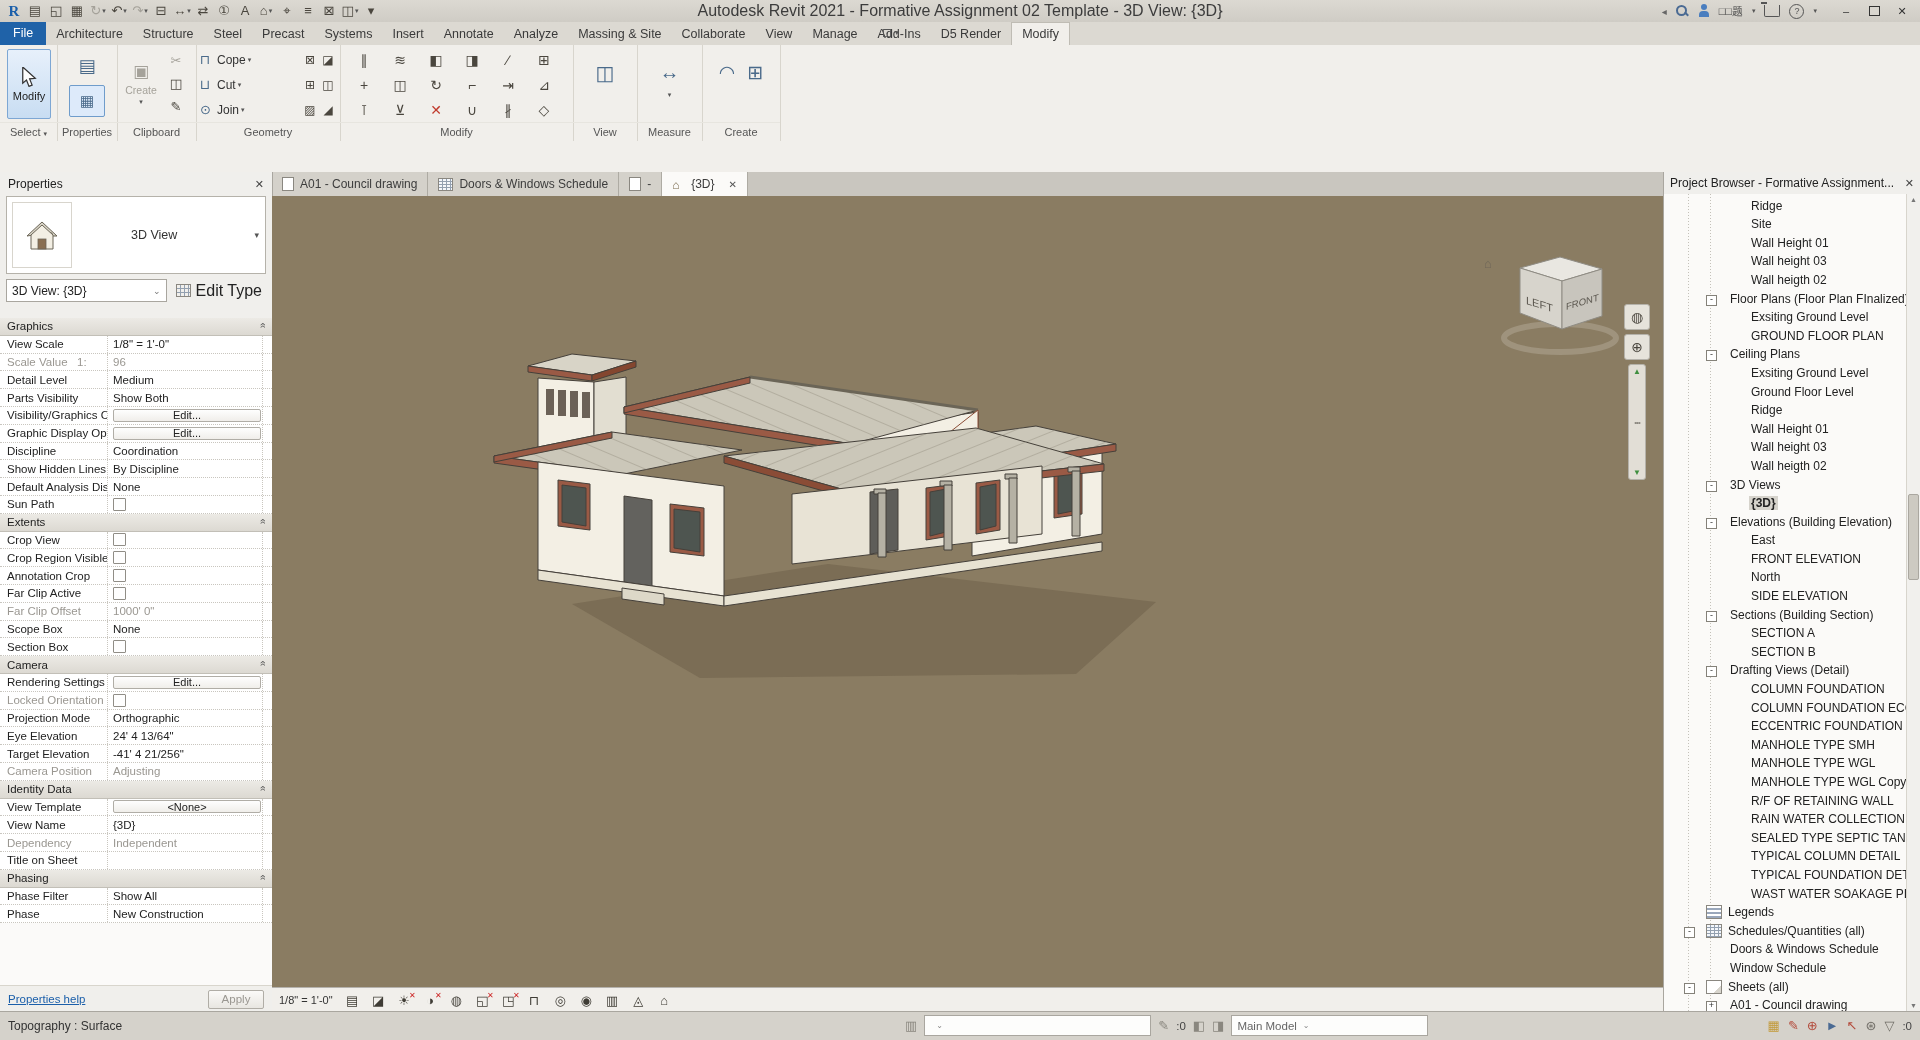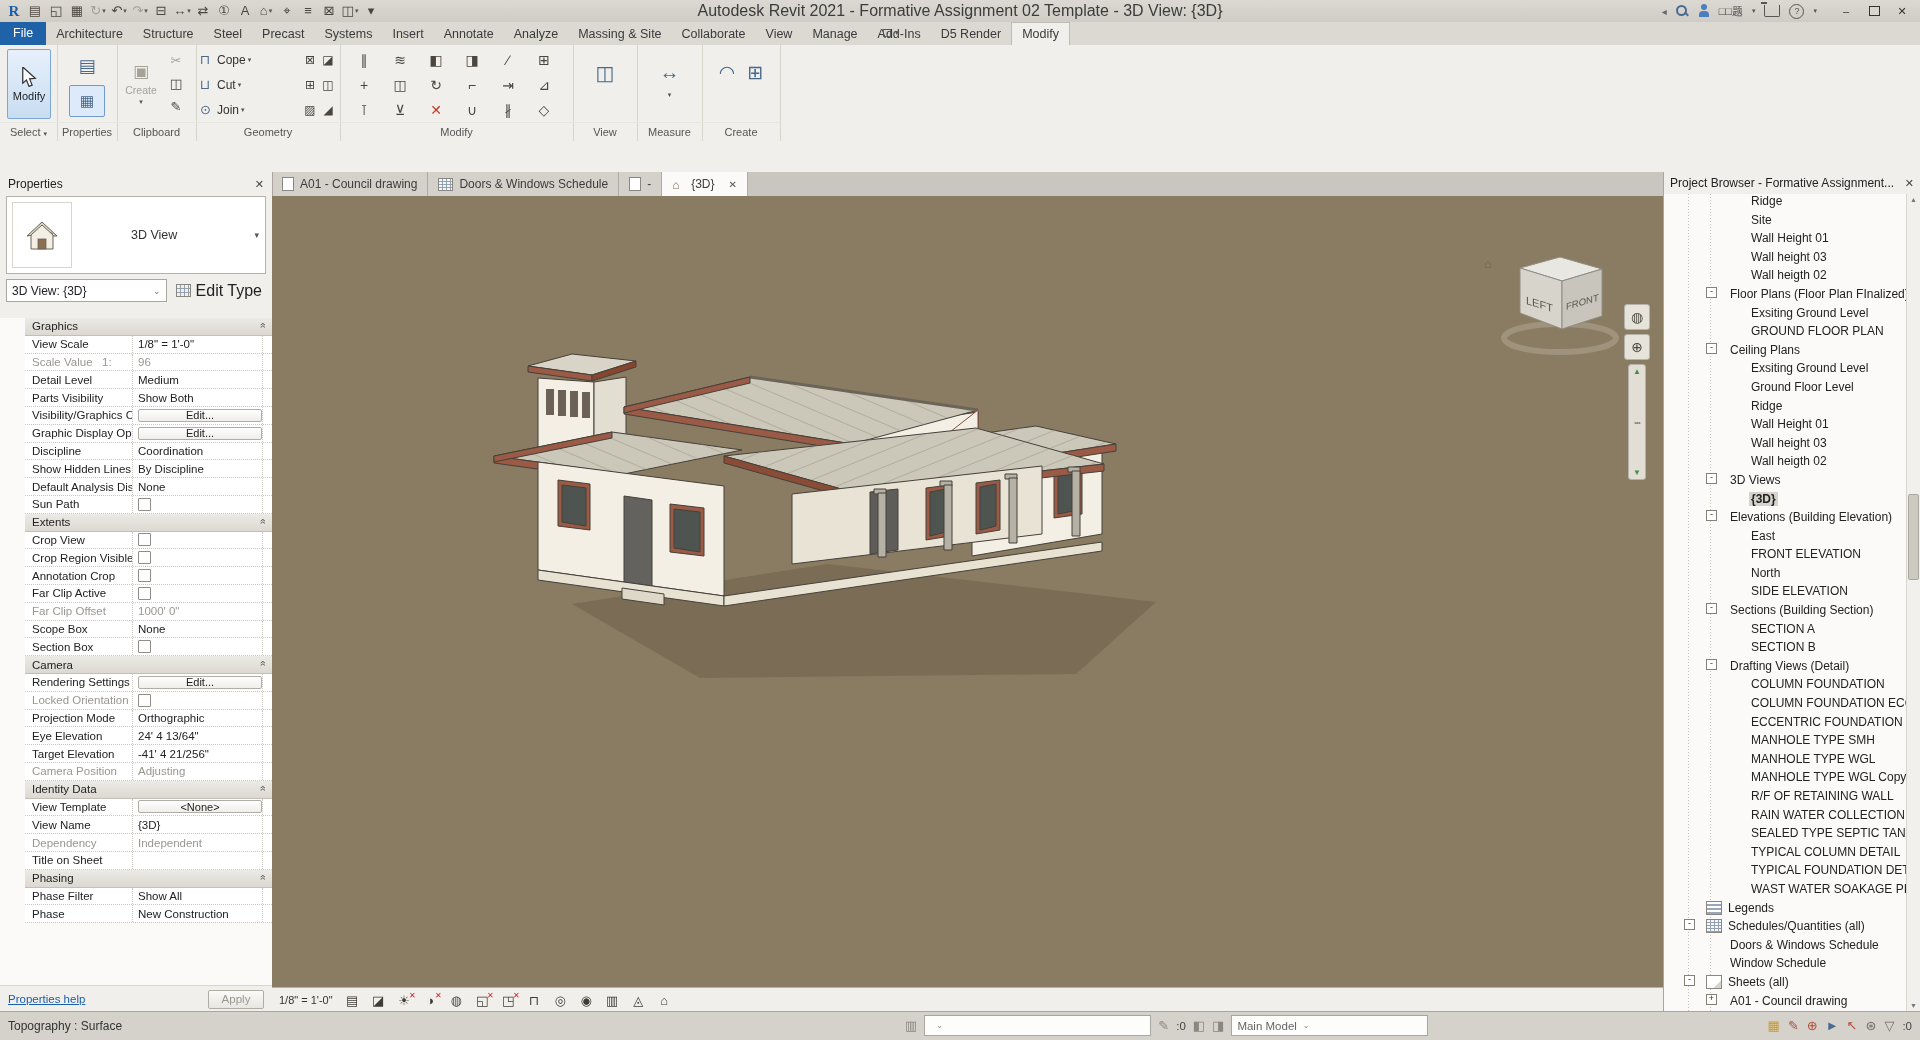--- a/index.html
+++ b/index.html
@@ -108,21 +108,21 @@
   .thumb{width:58px;height:64px;margin:5px;border:1px solid #d8d5cd;display:flex;align-items:center;justify-content:center;}
   .typebox .tlbl{font-size:12.5px;color:#333;margin-left:10px;}
   .typebox .tcar{margin-left:auto;margin-right:6px;font-size:9px;color:#555;}
   .selrow{display:flex;align-items:center;margin:5px 6px 3px 6px;gap:5px;}
   .selcombo{flex:1;height:21px;border:1px solid #a9a69f;background:#fff;display:flex;align-items:center;padding:0 5px;font-size:12px;color:#222;}
   .selcombo .ccar{margin-left:auto;font-size:9px;color:#777;}
   .edittype{height:21px;display:flex;align-items:center;gap:5px;font-size:16px;color:#222;padding:0 4px;}
   .et-ico{width:13px;height:11px;border:1px solid #8a8780;
      background-image:repeating-linear-gradient(to right,transparent 0 3px,#93a0b0 3px 4px),
                       repeating-linear-gradient(to bottom,transparent 0 3px,#93a0b0 3px 4px);}
-  .pgrid{position:absolute;top:146px;left:0;right:0;bottom:26px;background:#fbfaf9;overflow:hidden;font-size:11.5px;padding-left:25px;}
+  .pgrid{position:absolute;top:146px;left:0;right:0;bottom:26px;background:#fbfaf9;overflow:hidden;font-size:11.5px;}
   .prow{display:flex;align-items:center;height:16.8px;border-bottom:1px dotted #c9c6bf;background:#fff;position:relative;}
   .prow .plabel2{width:100px;padding-left:7px;border-right:1px dotted #c9c6bf;white-space:nowrap;overflow:hidden;flex:none;height:100%;display:flex;align-items:center;color:#222;}
   .prow .pval{flex:1;padding-left:5px;display:flex;align-items:center;height:100%;border-right:1px dotted #c9c6bf;margin-right:9px;color:#222;white-space:nowrap;overflow:hidden;}
   .prow .pvcheck{display:none;width:11px;height:11px;border:1px solid #908d86;background:#fefefe;border-radius:1px;}
   .prow .pvbtn{display:none;width:148px;height:13px;font-size:11px;line-height:10px;border:1px solid #b0ada6;border-radius:2px;
                background:linear-gradient(#fefefe,#f0eeea);color:#222;padding:0;font-family:inherit;}
   .prow.type-check .pvcheck{display:inline-block;}
   .prow.type-btn .pvbtn{display:inline-block;}
   .prow.type-section{background:linear-gradient(#eceae5,#dcd9d2);border-bottom:1px solid #c2bfb7;}
   .prow.type-section .plabel2{border-right:none;width:auto;color:#222;}
@@ -153,21 +153,21 @@
 
   
   .browser{position:absolute;top:172px;right:0;width:256px;bottom:28px;background:#fbfaf8;border-left:1px solid #a9a69f;}
   .pb-header{height:22px;display:flex;align-items:center;padding:0 6px;font-size:12px;color:#222;background:#f0efec;}
   .pb-header .ht{white-space:nowrap;overflow:hidden;text-overflow:ellipsis;flex:1;}
   .pb-header .x{font-size:11px;color:#444;margin-left:4px;}
   .pb-tree{position:absolute;top:22px;left:0;right:13px;bottom:0;overflow:hidden;font-size:12px;color:#222;
      background-image:repeating-linear-gradient(to bottom,#c4c1b9 0 1px,transparent 1px 3px),
                       repeating-linear-gradient(to bottom,#c4c1b9 0 1px,transparent 1px 3px);
      background-size:1px 100%,1px 100%;background-position:24px 0,46px 0;background-repeat:no-repeat;}
-  .ti{height:18.6px;display:flex;align-items:flex-start;white-space:nowrap;}
+  .ti{height:18.6px;display:flex;align-items:flex-end;white-space:nowrap;}
   .ti.depth-0{padding-left:20px;}
   .ti.depth-1{padding-left:42px;}
   .ti.depth-2{padding-left:63px;}
   .tbox{width:9px;height:9px;border:1px solid #848179;background:#fff;flex:none;margin-right:11px;
         font-size:9px;line-height:7px;text-align:center;color:#333;visibility:hidden;}
   .ti.box-minus .tbox,.ti.box-plus .tbox{visibility:visible;}
   .ti.box-minus .tbox::before{content:"-";}
   .ti.box-plus .tbox::before{content:"+";}
   .tico{display:none;width:14px;height:12px;margin-right:4px;flex:none;border:1px solid #8a8780;background:#fff;}
   .ti.icon-legends .tico{display:inline-block;background:repeating-linear-gradient(to bottom,#fff 0 2px,#9aa7bb 2px 4px);}

